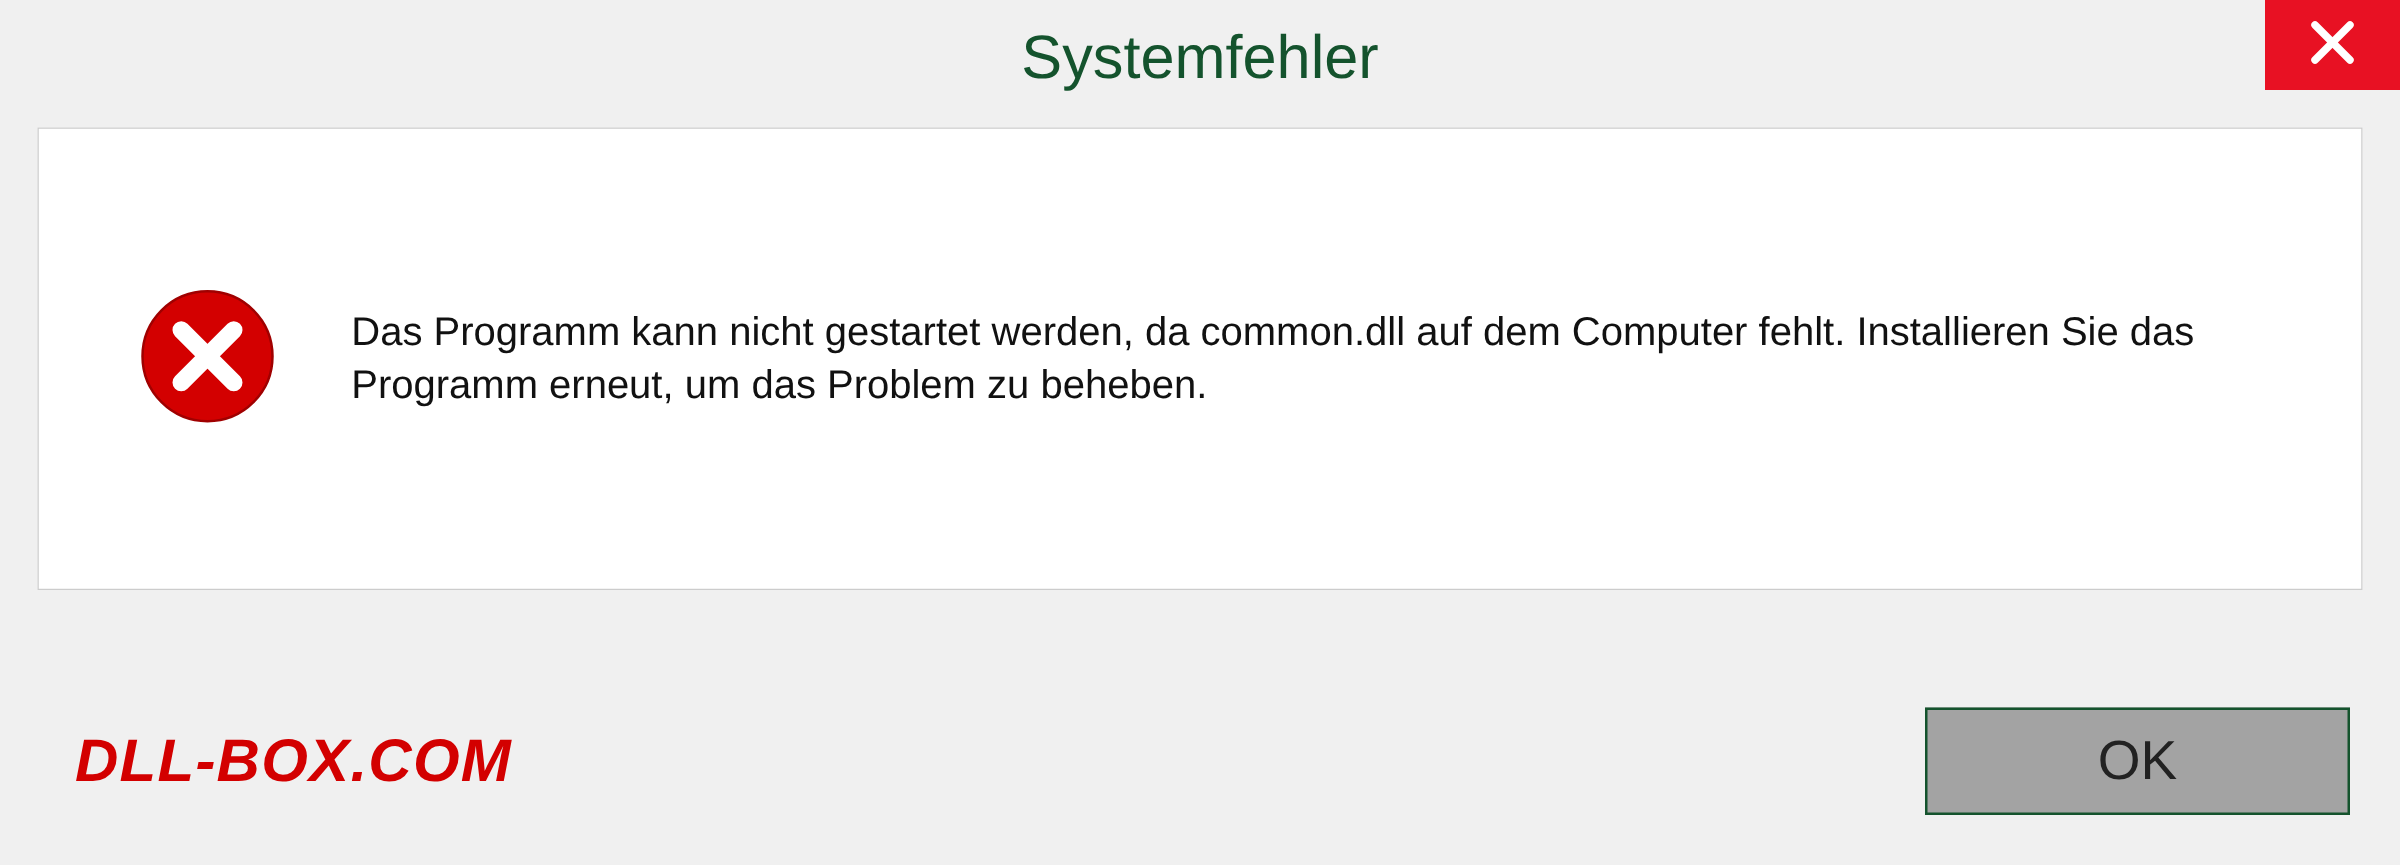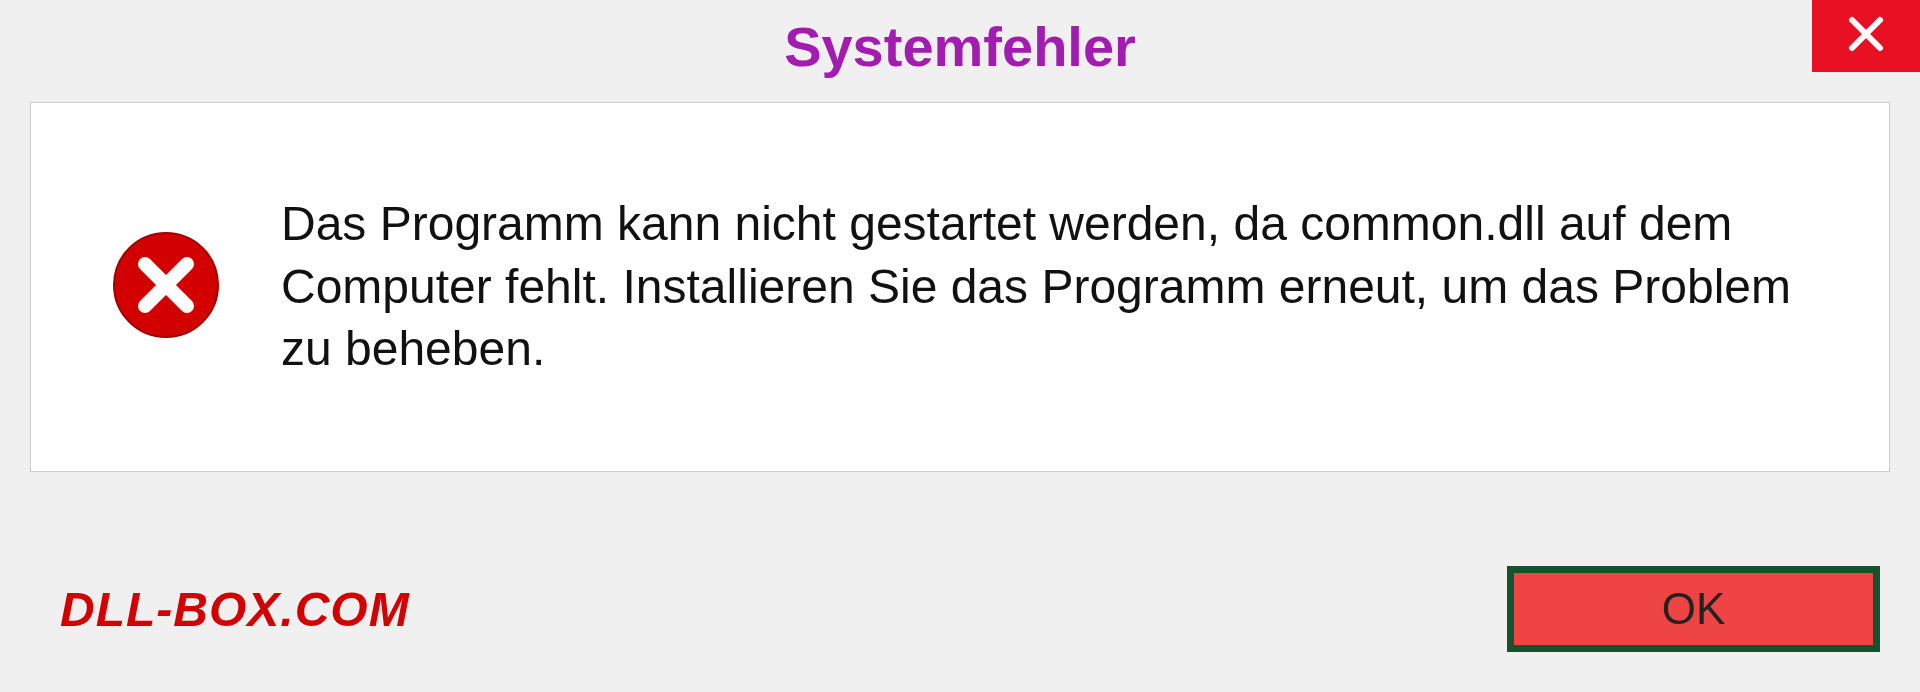--- a/index.html
+++ b/index.html
@@ -24,23 +24,23 @@
       background: #f0f0f0;
     }
     .titlebar {
       position: relative;
       height: 92px;
       display: flex;
       align-items: center;
       justify-content: center;
     }
     .title {
-      font-size: 56px;
-      color: #a21caf;
-      font-weight: 700;
+      font-size: 49px;
+      color: #14532d;
+      font-weight: 400;
     }
     .close-btn {
       position: absolute;
       top: 0;
       right: 0;
       width: 108px;
       height: 72px;
       background: #e81123;
       display: flex;
       align-items: center;
@@ -62,21 +62,21 @@
     }
     .error-icon {
       flex-shrink: 0;
       margin-right: 60px;
     }
     .error-icon svg {
       width: 110px;
       height: 110px;
     }
     .message {
-      font-size: 48px;
+      font-size: 32px;
       line-height: 1.3;
       color: #111;
       font-weight: 400;
     }
     .footer {
       position: absolute;
       bottom: 20px;
       left: 0;
       right: 0;
       display: flex;
@@ -86,24 +86,24 @@
     }
     .watermark {
       font-size: 48px;
       font-weight: 900;
       color: #d30000;
       font-style: italic;
       letter-spacing: 1px;
       font-family: Arial, sans-serif;
     }
     .ok-btn {
-      width: 373px;
+      width: 340px;
       height: 86px;
-      background: #ef4444;
-      border: 7px solid #14532d;
+      background: #a3a3a3;
+      border: 2px solid #14532d;
       font-size: 44px;
       color: #222;
       cursor: pointer;
       display: flex;
       align-items: center;
       justify-content: center;
       font-family: "Segoe UI", Tahoma, Arial, sans-serif;
     }
   </style>
 </head>

